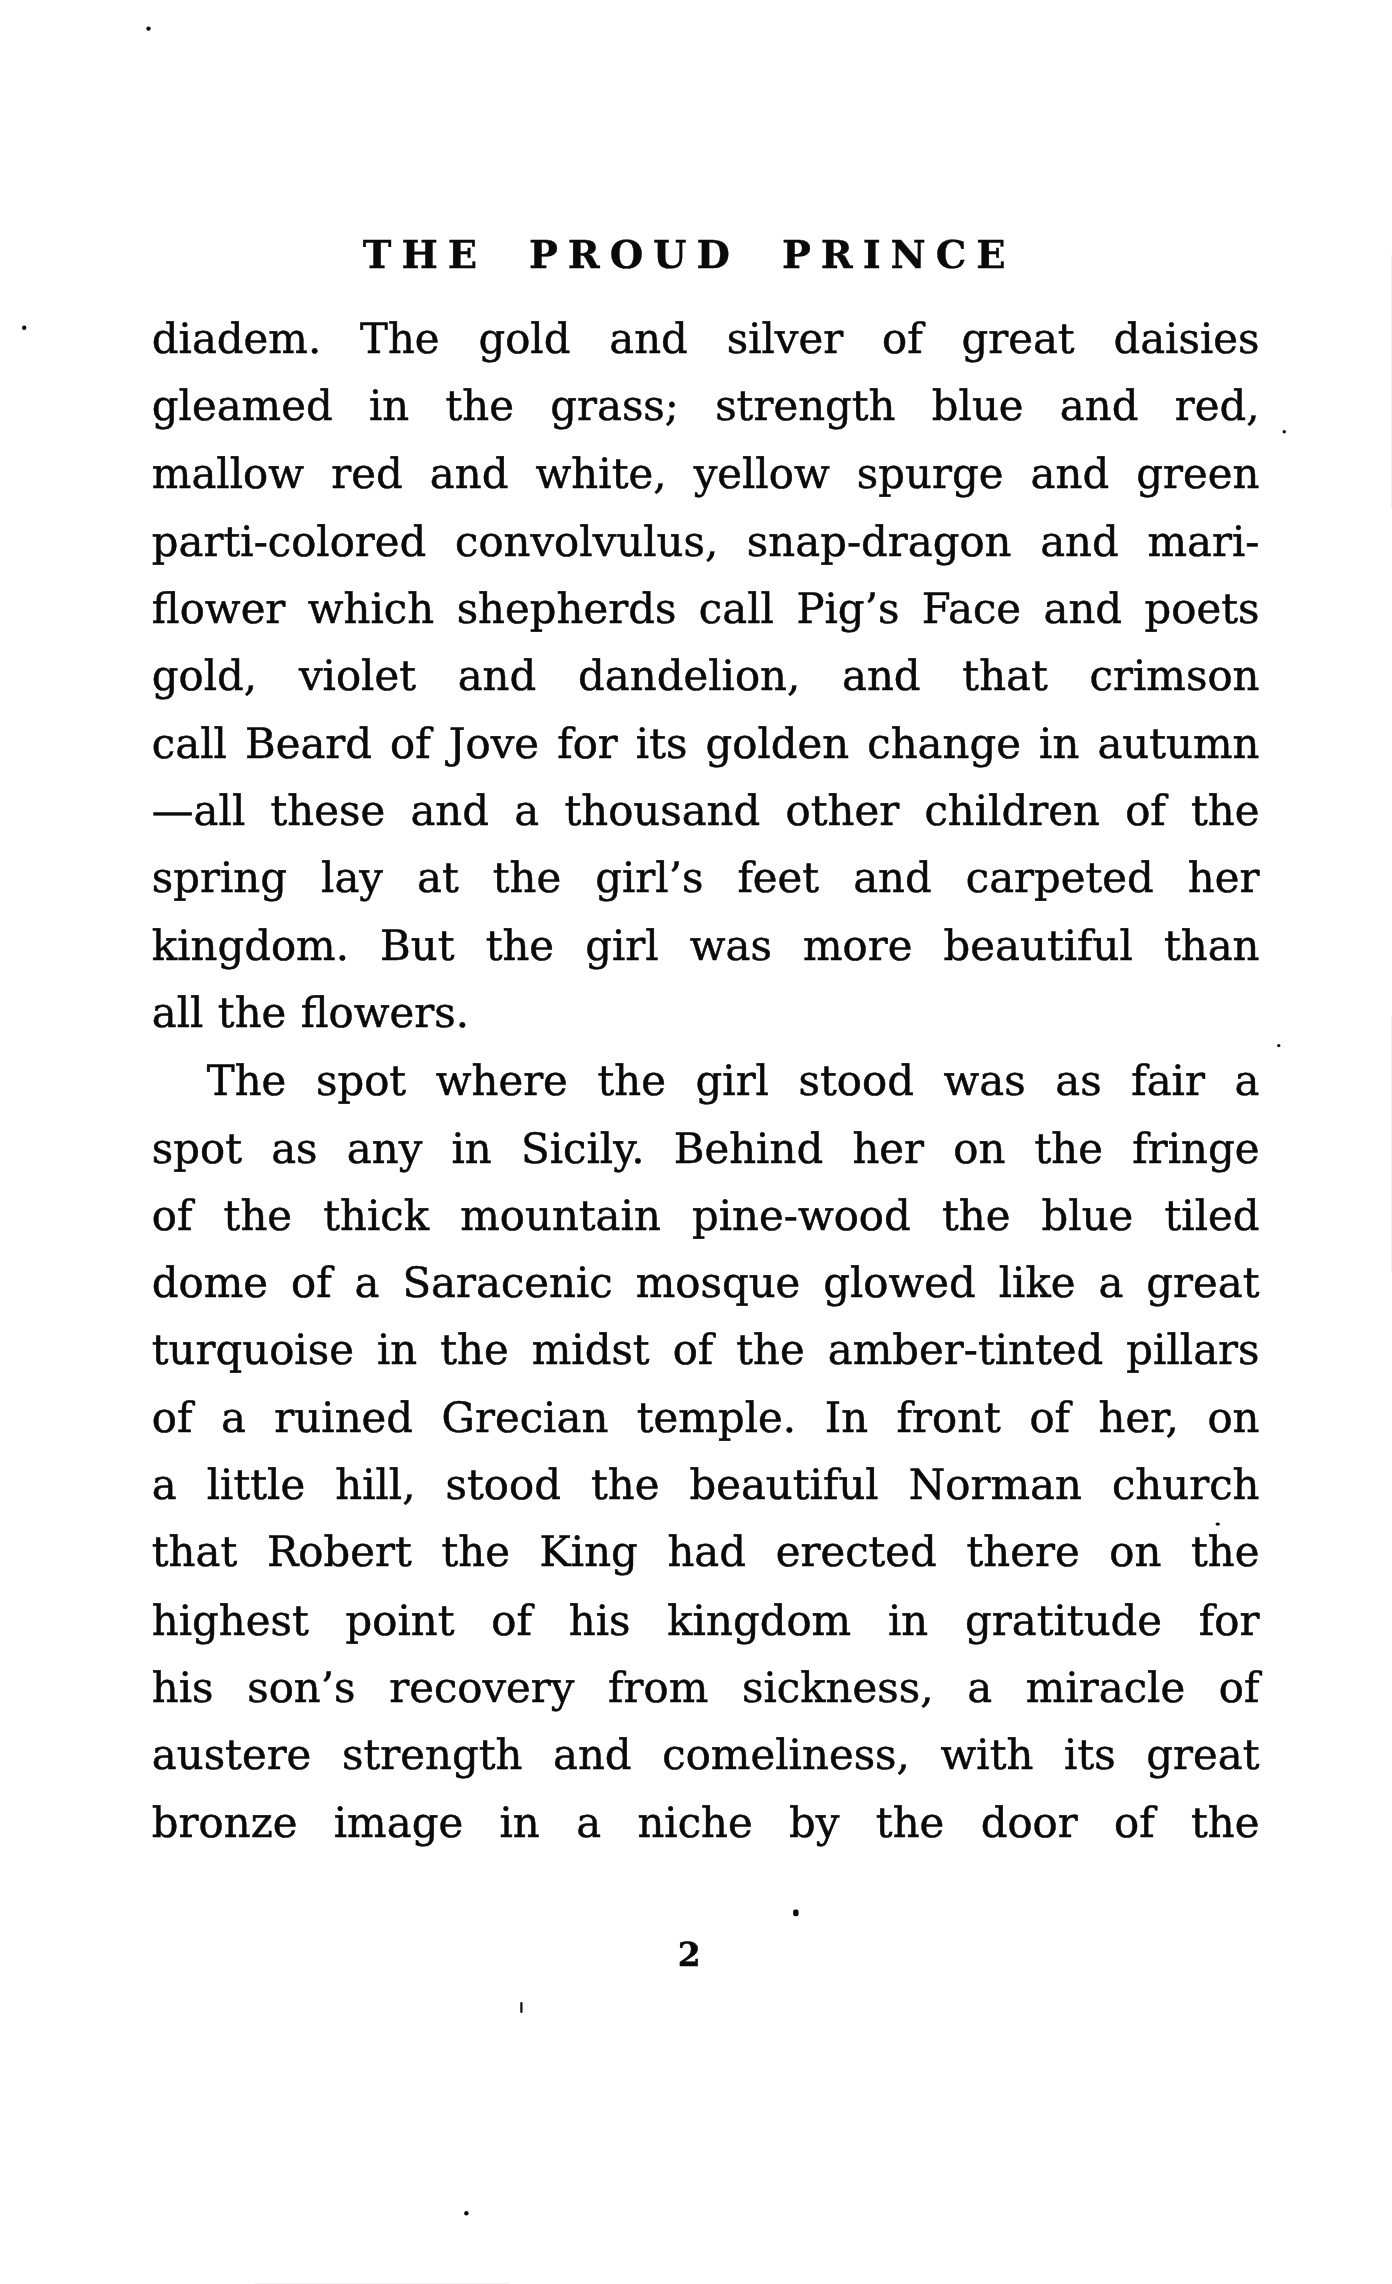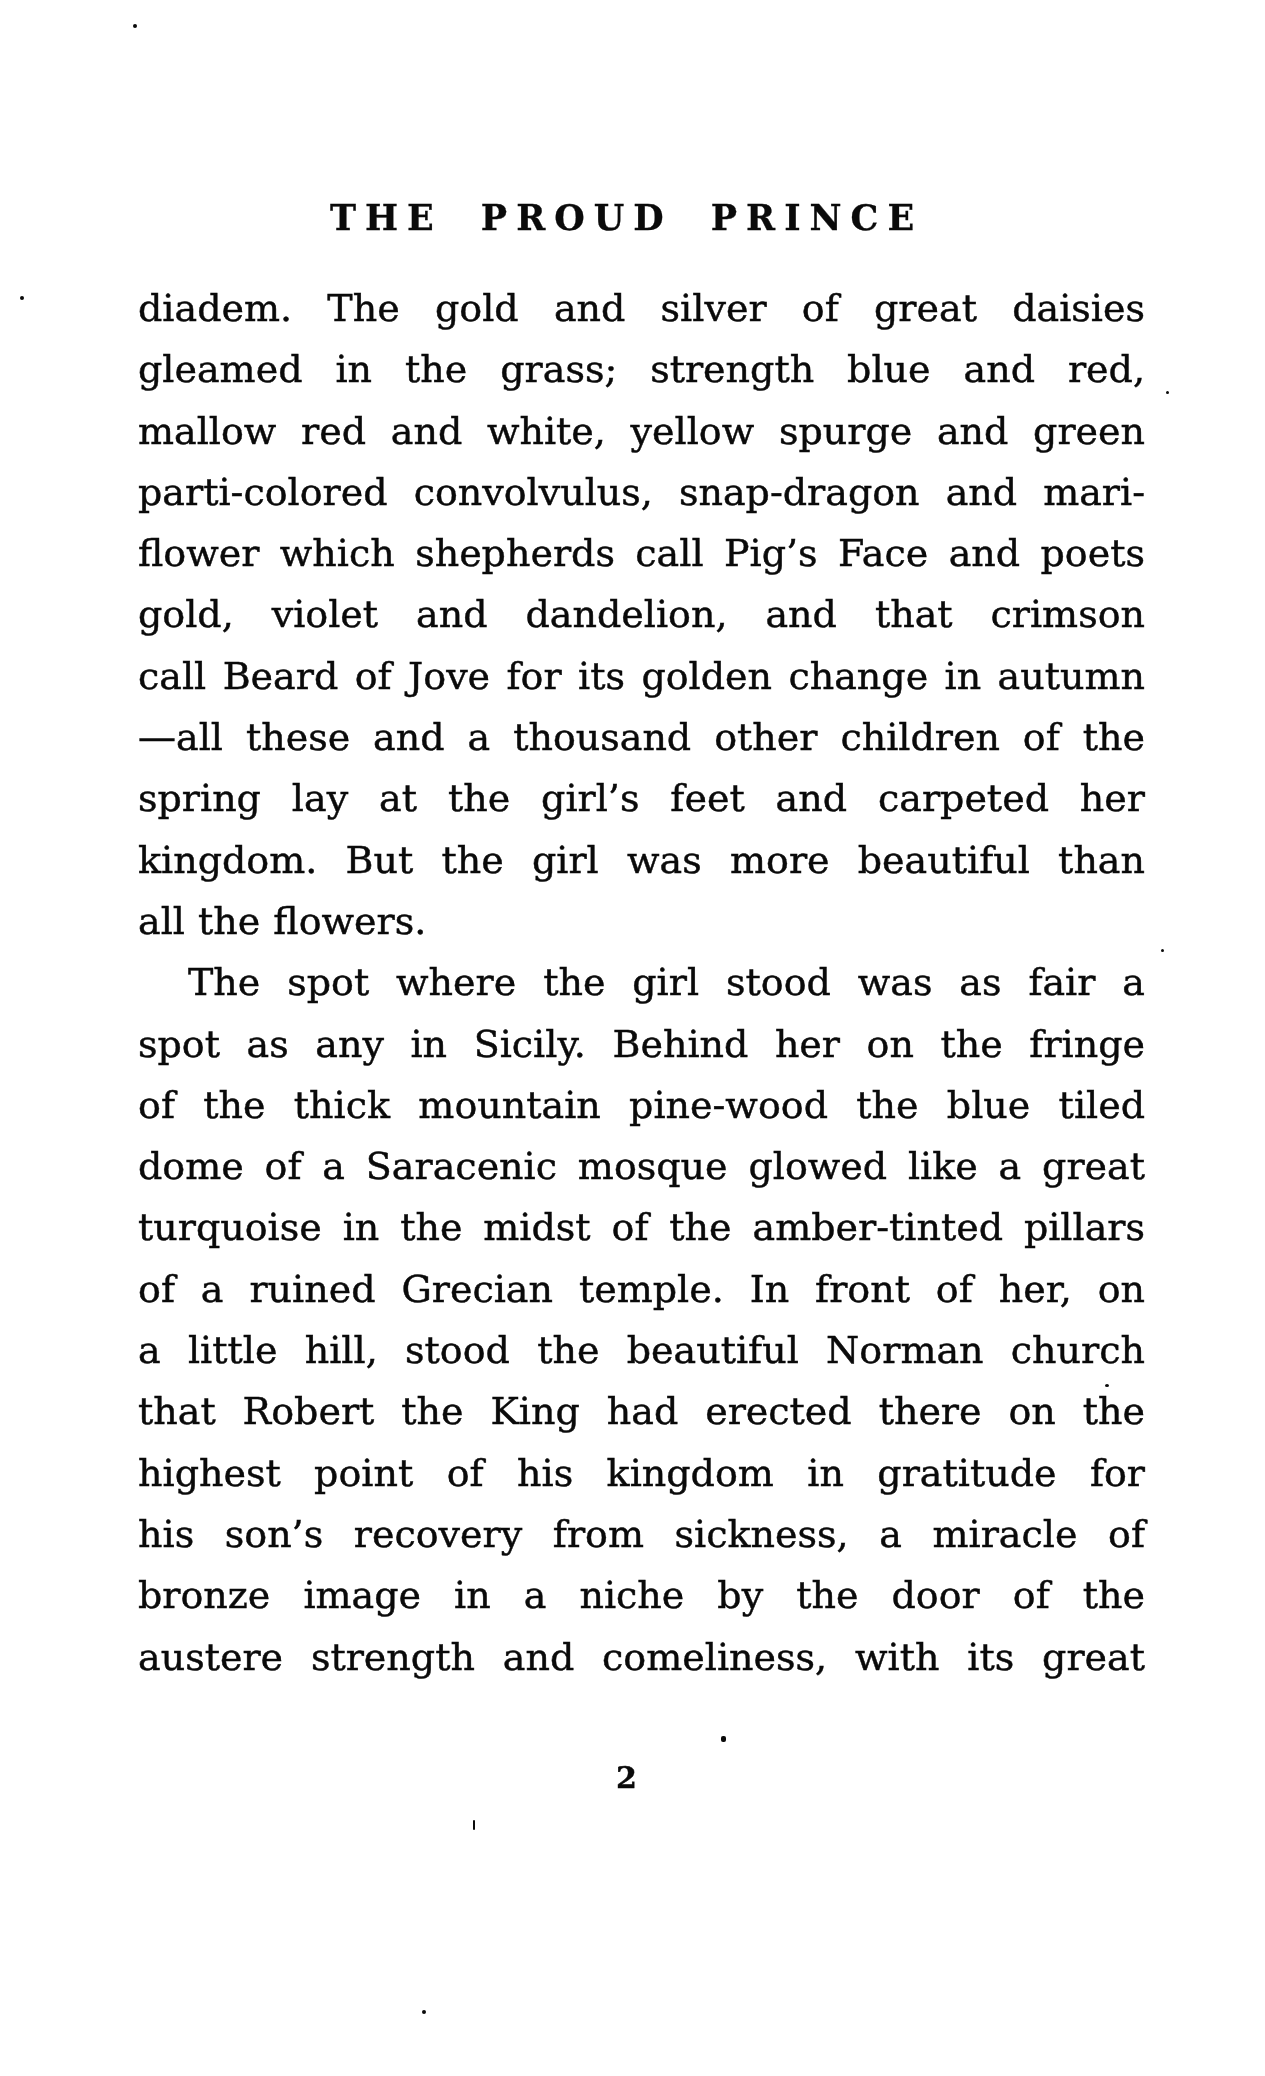--- a/index.html
+++ b/index.html
@@ -8,21 +8,21 @@
     width: 1265px;
     height: 2076px;
     background: #ffffff;
     color: #0a0a0a;
     font-family: "DejaVu Serif", "Liberation Serif", serif;
     overflow: hidden;
     margin: 0 auto;
   }
   .running-head {
     position: absolute;
-    top: 200px;
+    top: 215px;
     left: 123px;
     width: 1007px;
     margin: 0;
     text-align: center;
     font-size: 35px;
     line-height: 36px;
     font-weight: 700;
     letter-spacing: 9px;
     word-spacing: 17px;
     white-space: nowrap;
@@ -111,21 +111,21 @@
       <div class="line indent">The spot where the girl stood was as fair a</div>
       <div class="line">spot as any in Sicily. Behind her on the fringe</div>
       <div class="line">of the thick mountain pine-wood the blue tiled</div>
       <div class="line">dome of a Saracenic mosque glowed like a great</div>
       <div class="line">turquoise in the midst of the amber-tinted pillars</div>
       <div class="line">of a ruined Grecian temple. In front of her, on</div>
       <div class="line">a little hill, stood the beautiful Norman church</div>
       <div class="line">that Robert the King had erected there on the</div>
       <div class="line">highest point of his kingdom in gratitude for</div>
       <div class="line">his son’s recovery from sickness, a miracle of</div>
+      <div class="line">austere strength and comeliness, with its great</div>
       <div class="line">bronze image in a niche by the door of the</div>
-      <div class="line">austere strength and comeliness, with its great</div>
     </div>
 
   </div>
 
   <div class="page-number">2</div>
 
 </div>
 
 </body></html>

